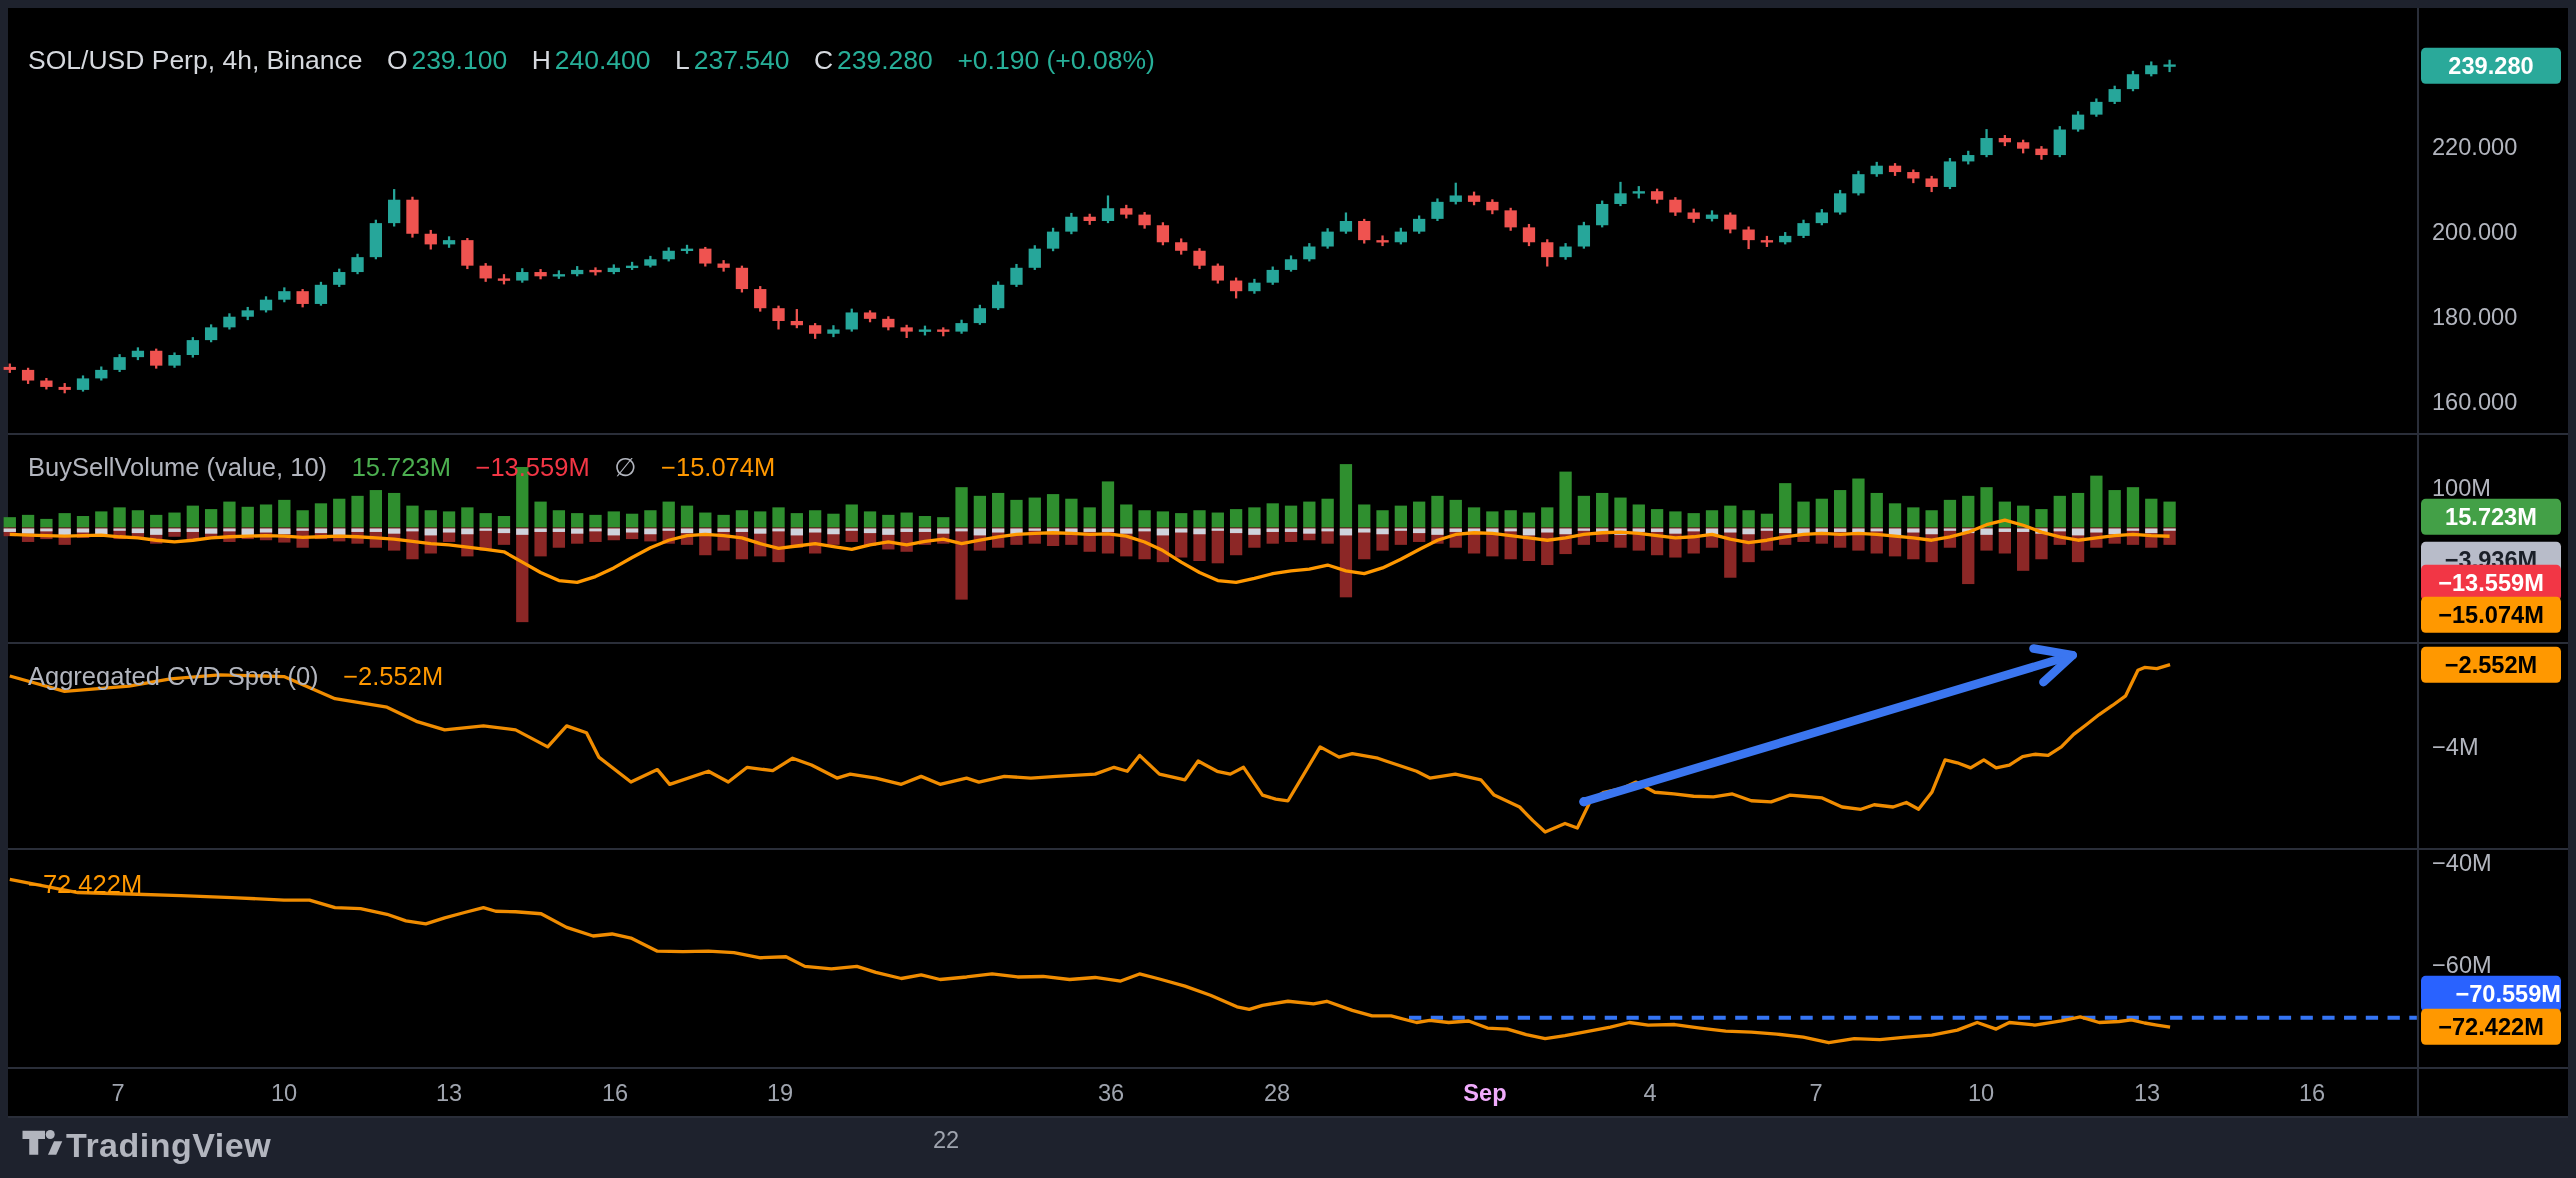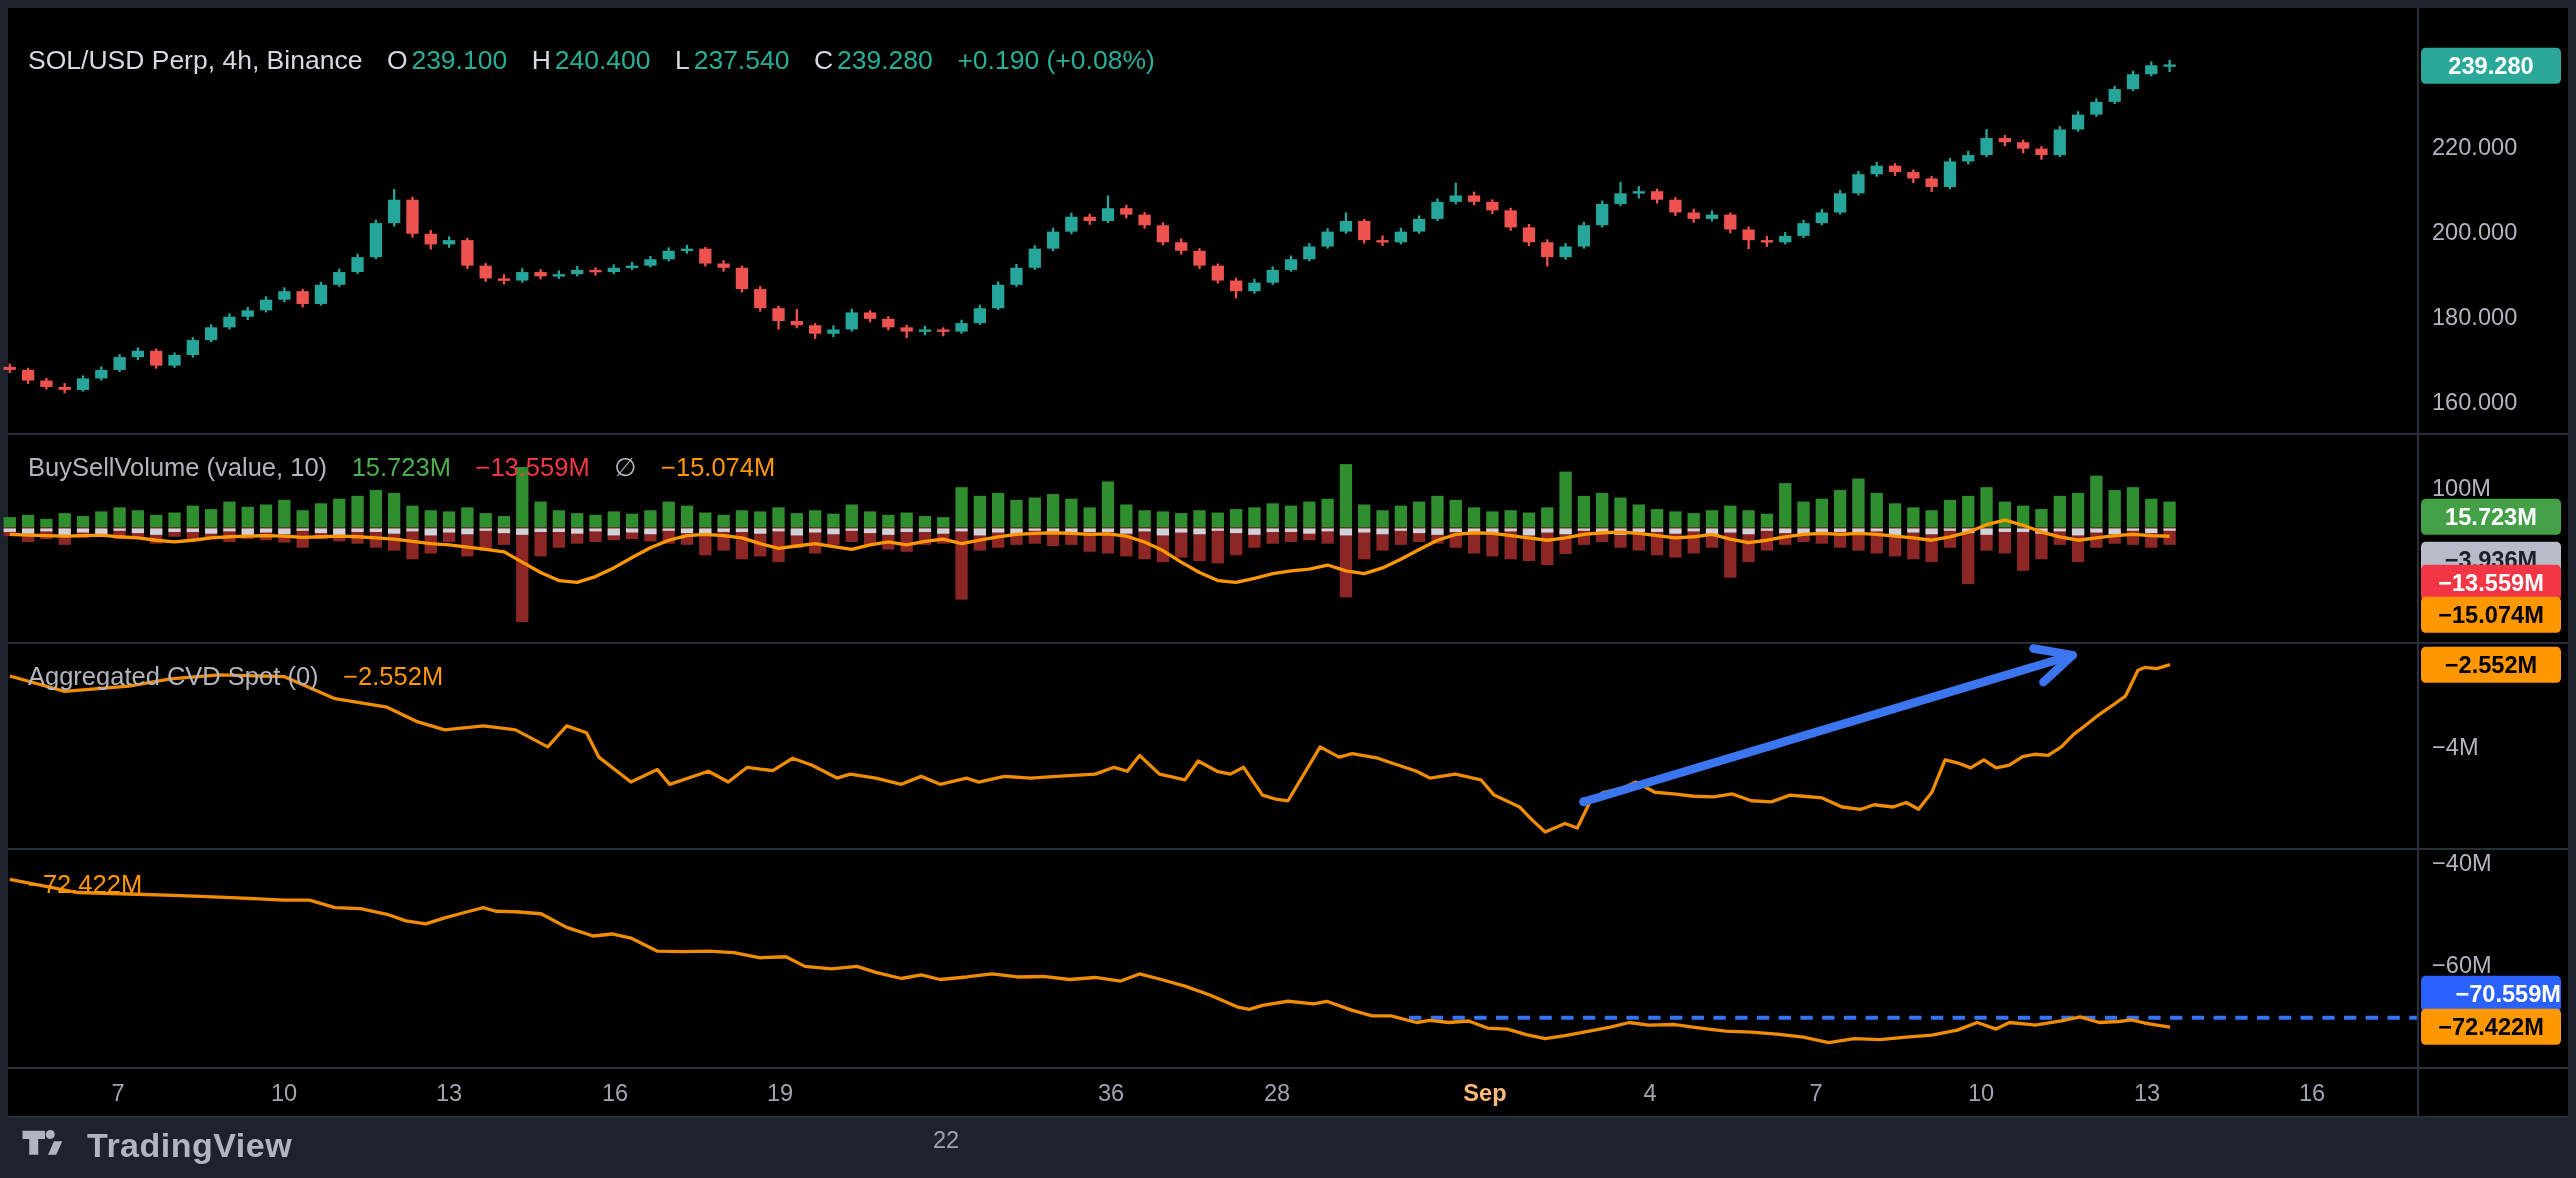--- a/index.html
+++ b/index.html
@@ -21,23 +21,23 @@
   .tick{position:absolute;left:2432px;transform:translateY(-50%);font-size:23.6px;color:#b2b5be;white-space:nowrap;}
   .badge{position:absolute;left:2421px;width:140px;transform:translateY(-50%);font-size:23.6px;font-weight:600;
          text-align:center;padding:4.7px 0;border-radius:4.7px;white-space:nowrap;}
   .b-teal{background:#2aa99a;color:#fff;}
   .b-green{background:#43a047;color:#fff;}
   .b-gray{background:#b8bcc9;color:#1b2029;}
   .b-red{background:#f23645;color:#fff;}
   .b-orange{background:#ff9800;color:#000;}
   .b-blue{background:#2962ff;color:#fff;}
   .tlabel{position:absolute;top:1093px;transform:translate(-50%,-50%);font-size:23.6px;color:#9fa4ae;}
-  .tlabel.major{color:#fdba74;font-weight:700;}
+  .tlabel.major{color:#f0abfc;font-weight:700;}
   #footer{position:absolute;left:0;top:1118px;width:2576px;height:61px;background:#1e222d;}
-  #brand{position:absolute;left:21px;top:7.6px;display:flex;align-items:center;gap:24px;color:#b2b5be;}
+  #brand{position:absolute;left:21px;top:7.6px;display:flex;align-items:center;gap:3px;color:#b2b5be;}
   #brand .txt{font-size:34px;font-weight:700;letter-spacing:0.5px;}
   #timeaxis{position:absolute;left:7.6px;top:1070px;width:2410px;height:45px;}
 </style>
 </head>
 <body>
 
 <div id="stage">
   <div id="plot-bg"></div>
   <svg id="chart-svg" viewBox="0 0 2724 1246" width="2576" height="1178">
       <g>

